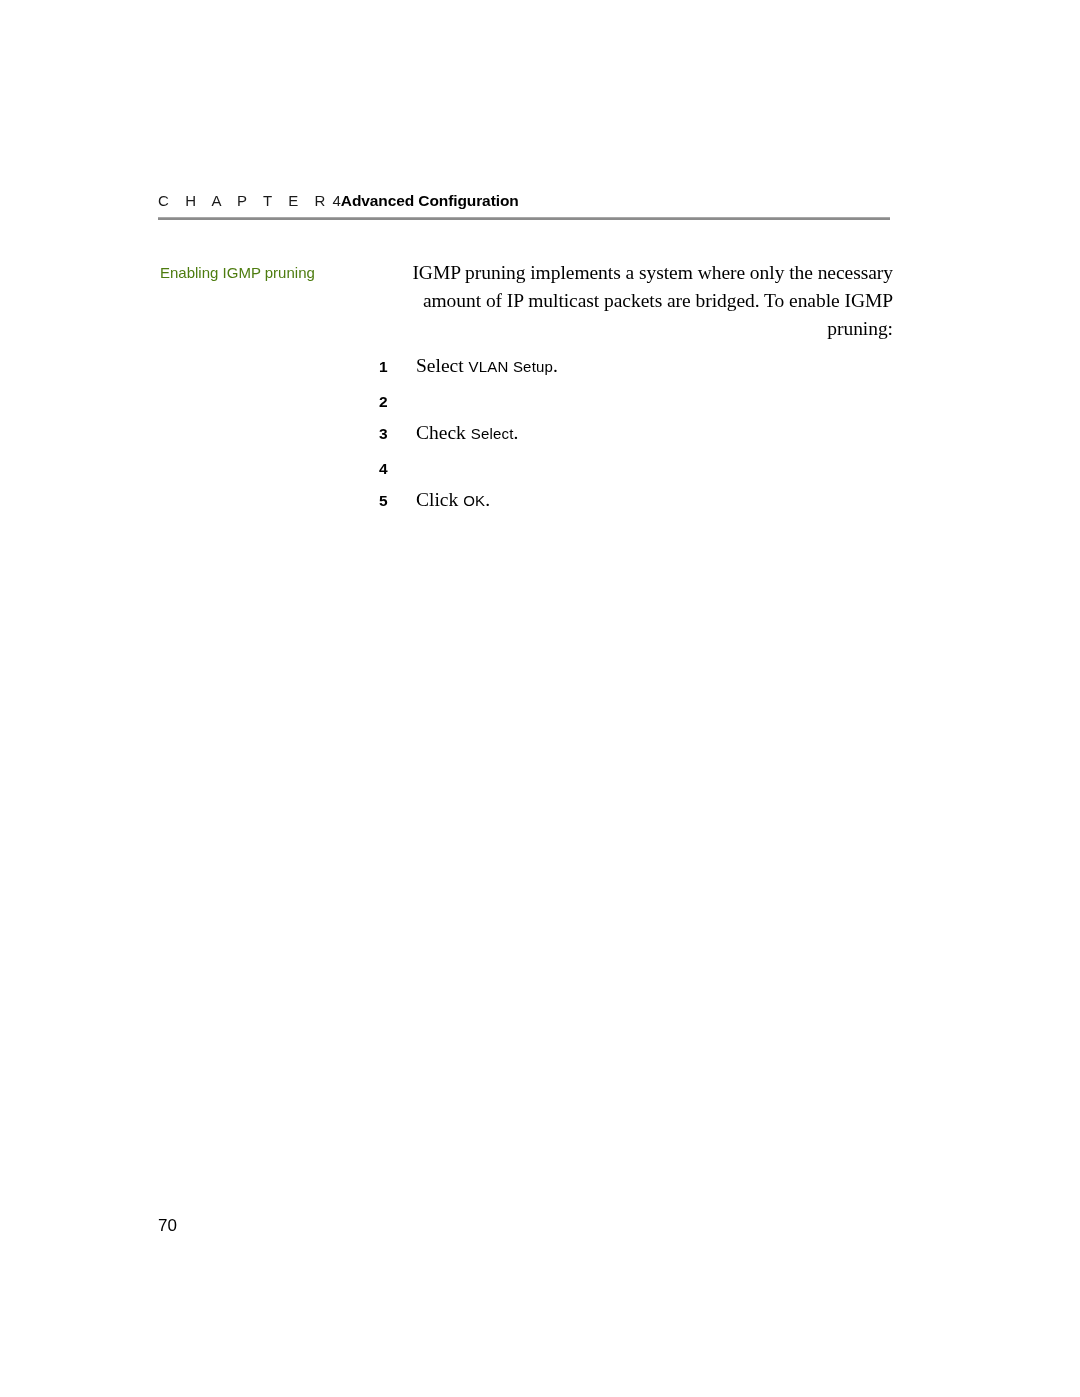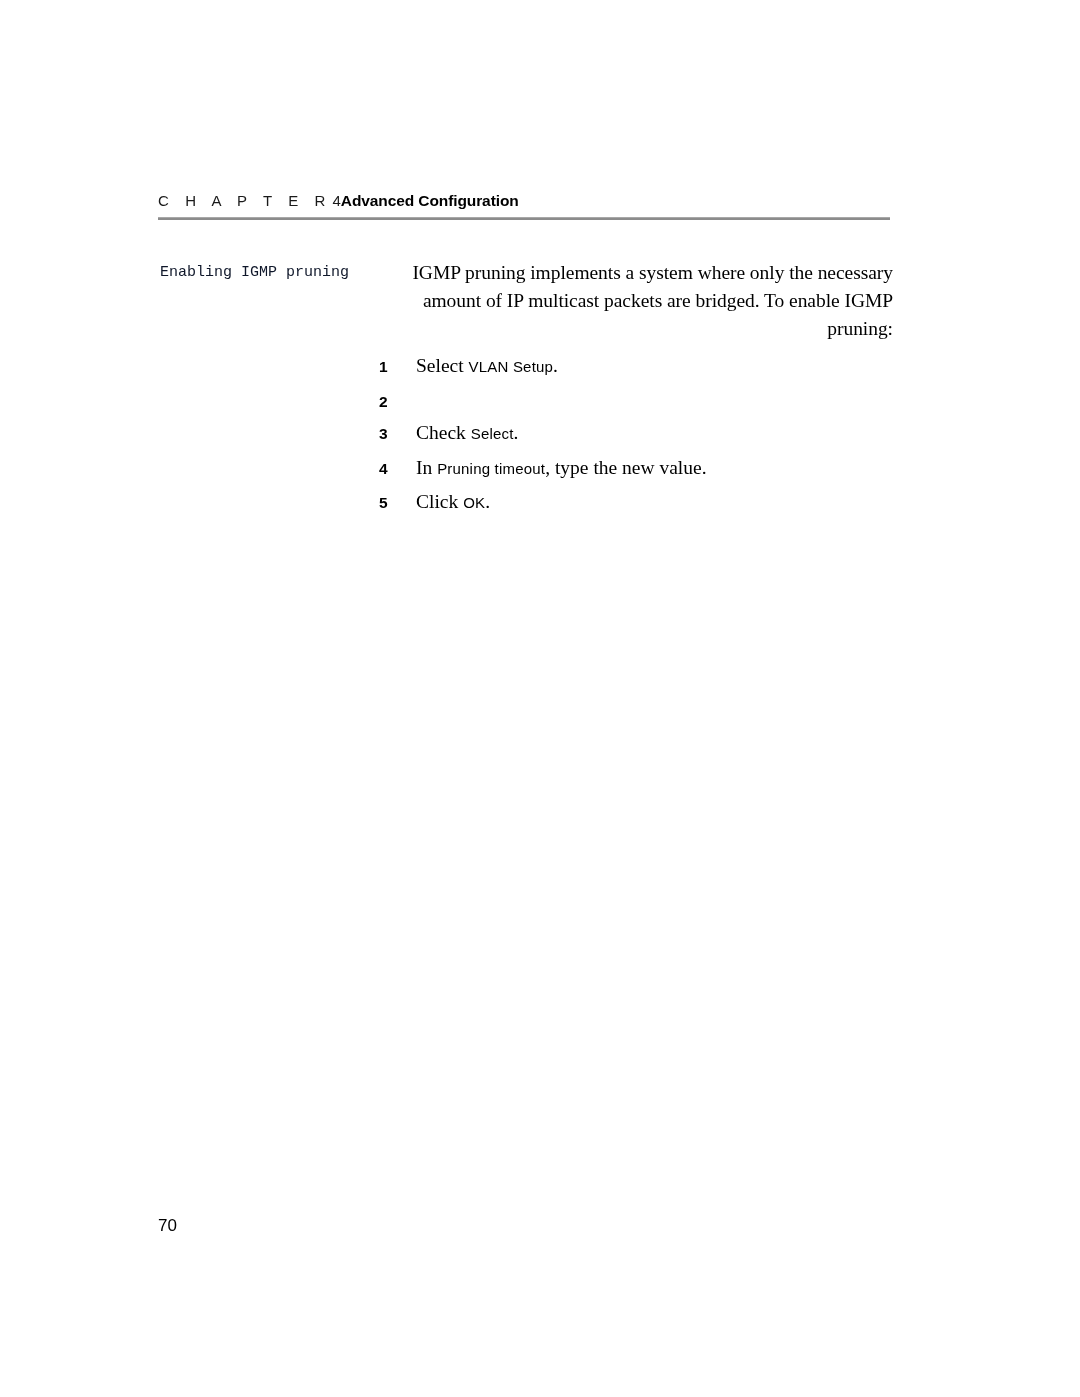--- a/index.html
+++ b/index.html
@@ -65,25 +65,25 @@
     border-top: 1px solid #a8a8a8;
     box-sizing: border-box;
   }
 
   
   .side-heading {
     position: absolute;
     left: 160px;
     top: 263px;
     width: 205px;
-    font-family: Liberation Mono, monospace;
+    font-family: Liberation Sans, sans-serif;
     font-size: 15px;
     font-weight: 400;
     line-height: 20px;
-    color: #0f172a;
+    color: #4d7c0f;
   }
 
   
   .body-col {
     position: absolute;
     left: 377px;
     top: 259px;
     width: 516px;
   }
 
@@ -178,21 +178,20 @@
         <span class="step-num">2</span>
       </li>
 
       <li class="step">
         <span class="step-num">3</span>
         <span class="step-text"><span>Check </span><code class="mono">Select</code><span>.</span></span>
       </li>
 
       <li class="step">
         <span class="step-num">4</span>
-        <span class="step-text"><span>In </span><code class="mono">Pruning timeout</code><span>, type the new value.</span></span>
       </li>
 
       <li class="step">
         <span class="step-num">5</span>
         <span class="step-text"><span>Click </span><code class="mono">OK</code><span>.</span></span>
       </li>
 
     </ol>
   </div>
 

